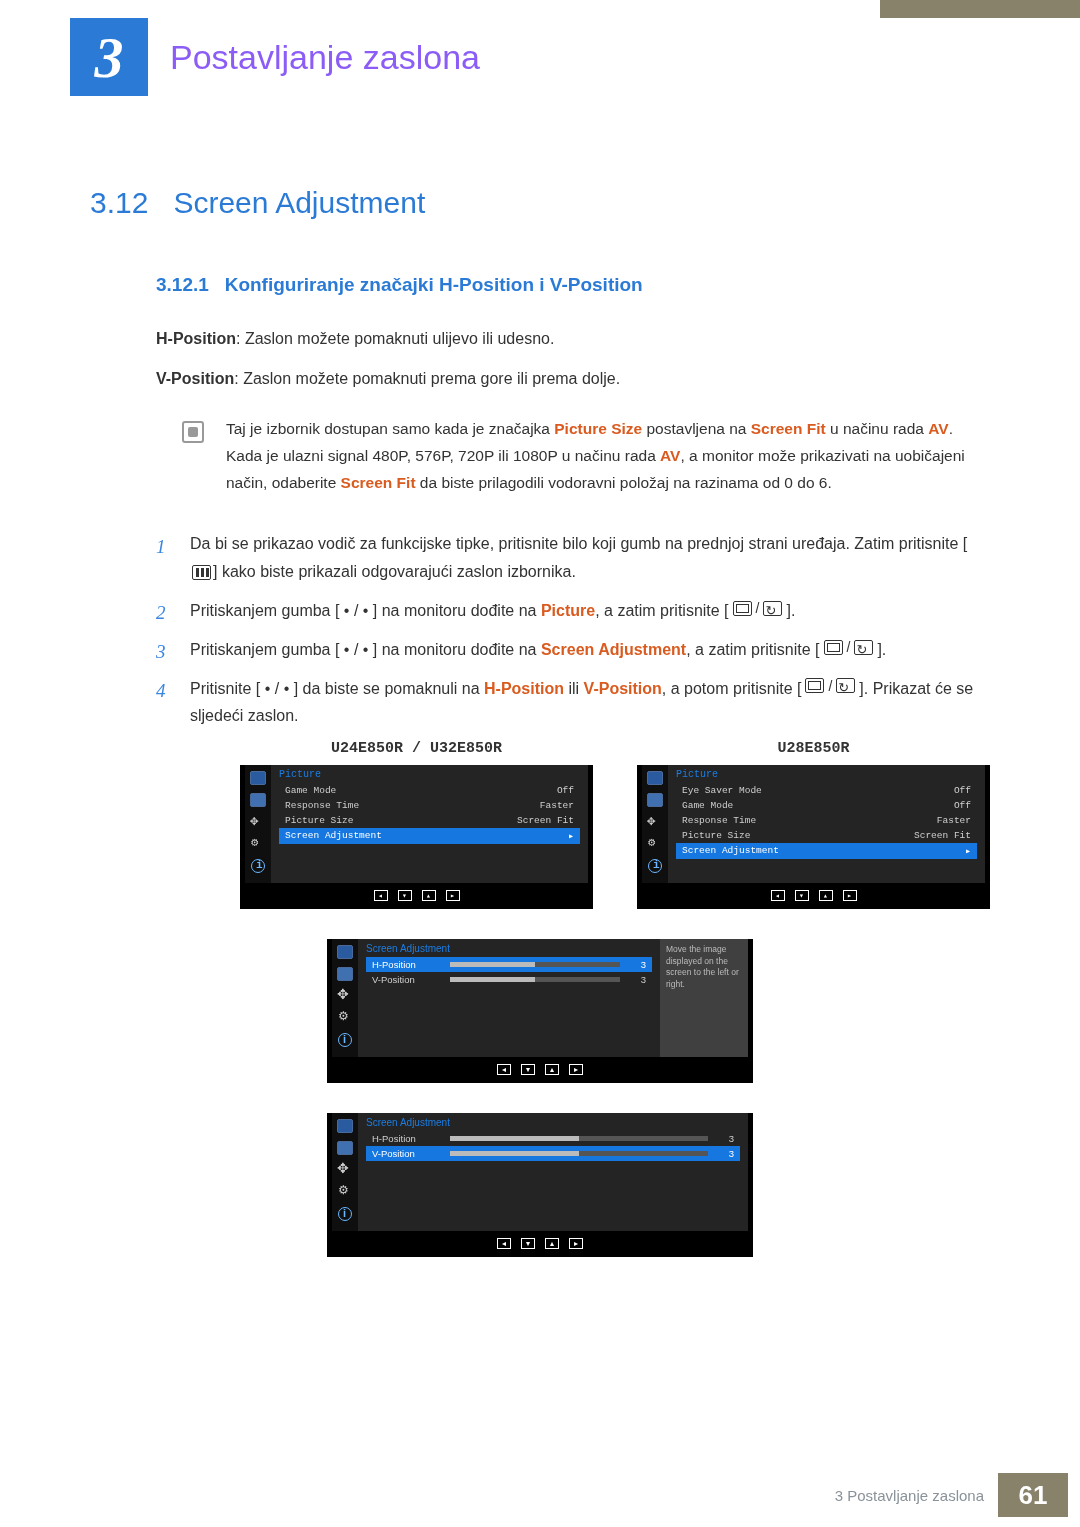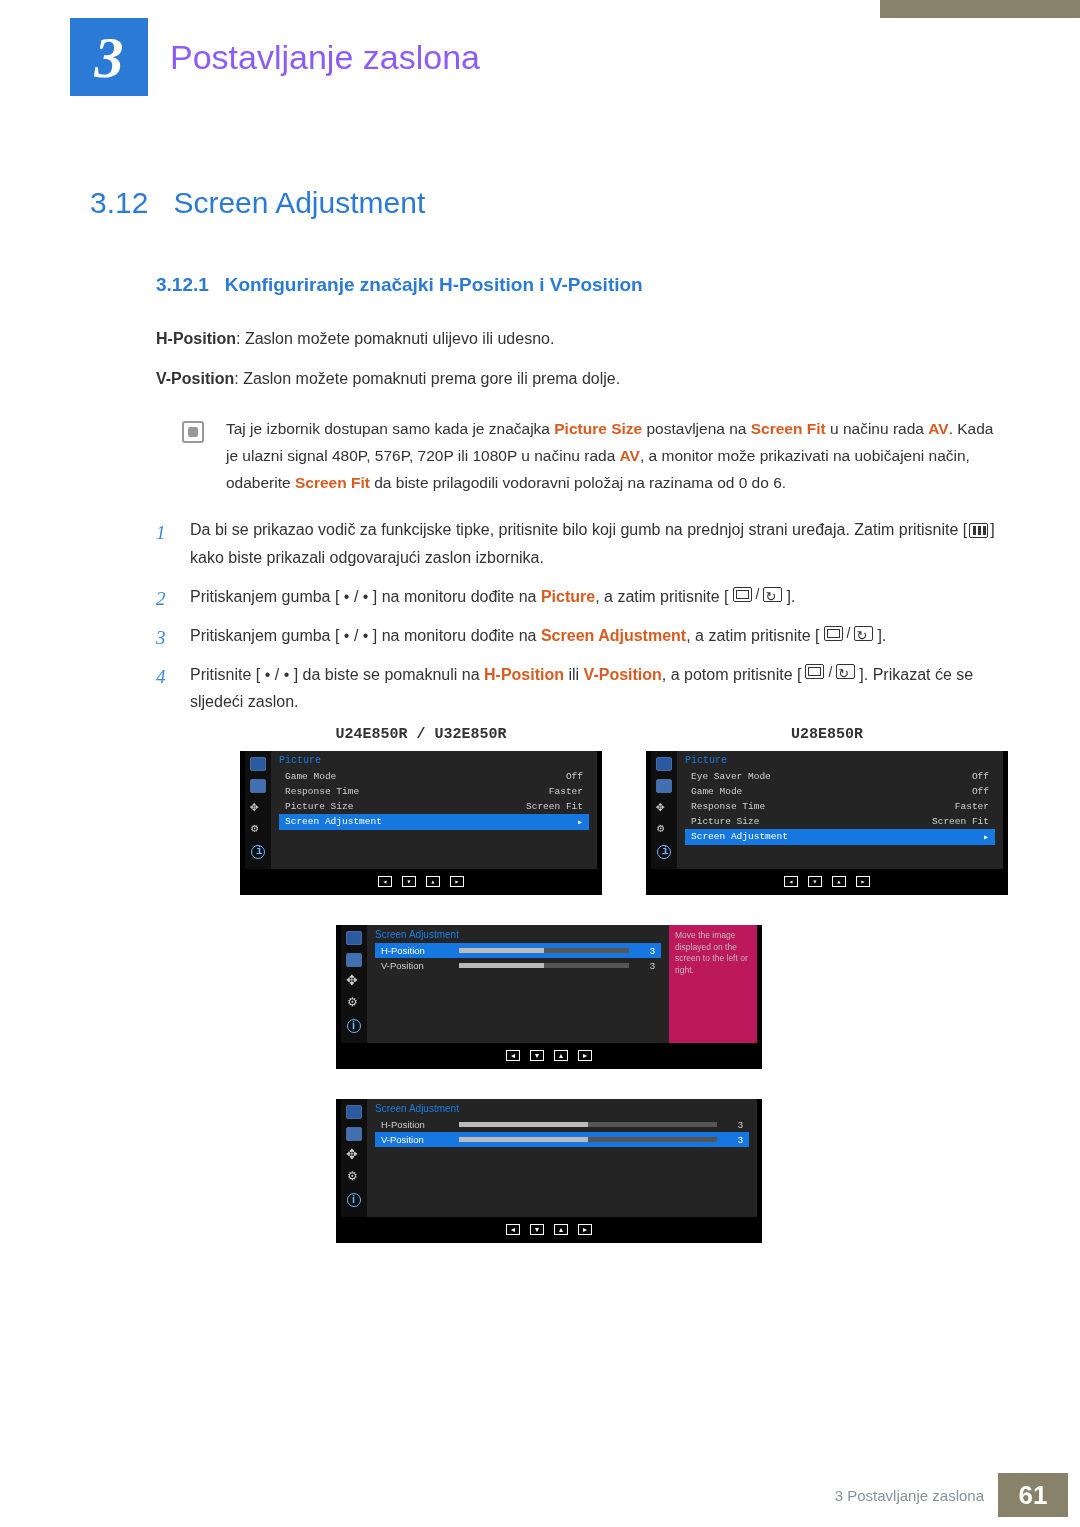--- a/index.html
+++ b/index.html
@@ -32,21 +32,21 @@
     align-items: center;
     justify-content: center;
     font-style: italic;
     font-family: Georgia, serif;
   }
   .chapter-title {
     color: #8b5cf6;
     font-size: 34px;
     font-weight: 400;
   }
-  .content { padding: 90px 72px 0 90px; }
+  .content { padding: 90px 90px 0 90px; }
   .h2 {
     color: #2b7bd6;
     font-size: 30px;
     font-weight: 400;
     margin-bottom: 54px;
   }
   .h3 {
     color: #2b7bd6;
     font-size: 19px;
     font-weight: bold;
@@ -56,21 +56,21 @@
   .para {
     font-size: 16px;
     line-height: 1.65;
     margin-left: 66px;
     margin-bottom: 14px;
   }
   .para .term { font-weight: bold; }
   .hi { color: #d95b1f; font-weight: bold; }
 
   .note {
-    margin: 22px 0 20px 106px;
+    margin: 22px 0 34px 106px;
     padding-left: 30px;
     font-size: 15.5px;
     line-height: 1.75;
     position: relative;
   }
   .note .ico {
     position: absolute;
     left: -14px; top: 6px;
     width: 22px; height: 22px;
     border: 2px solid #999;
@@ -185,21 +185,21 @@
     padding: 2px 6px;
     font-size: 9.5px;
   }
   .osd .item.sel {
     background: #1677e0;
     color: #fff;
   }
   .osd .item.sel .arrow-r::after { content:"▸"; margin-left:6px; font-size:10px; color:#fff;}
   .osd .aside {
     width: 88px;
-    background: #be185d;
+    background: #404040;
     padding: 5px 6px;
     font-size: 8.5px;
     line-height: 1.35;
     color: #bbb;
   }
   .osd .navbar {
     margin: 4px 5px 0 5px;
     background: #000;
     height: 16px;
     display:flex;

